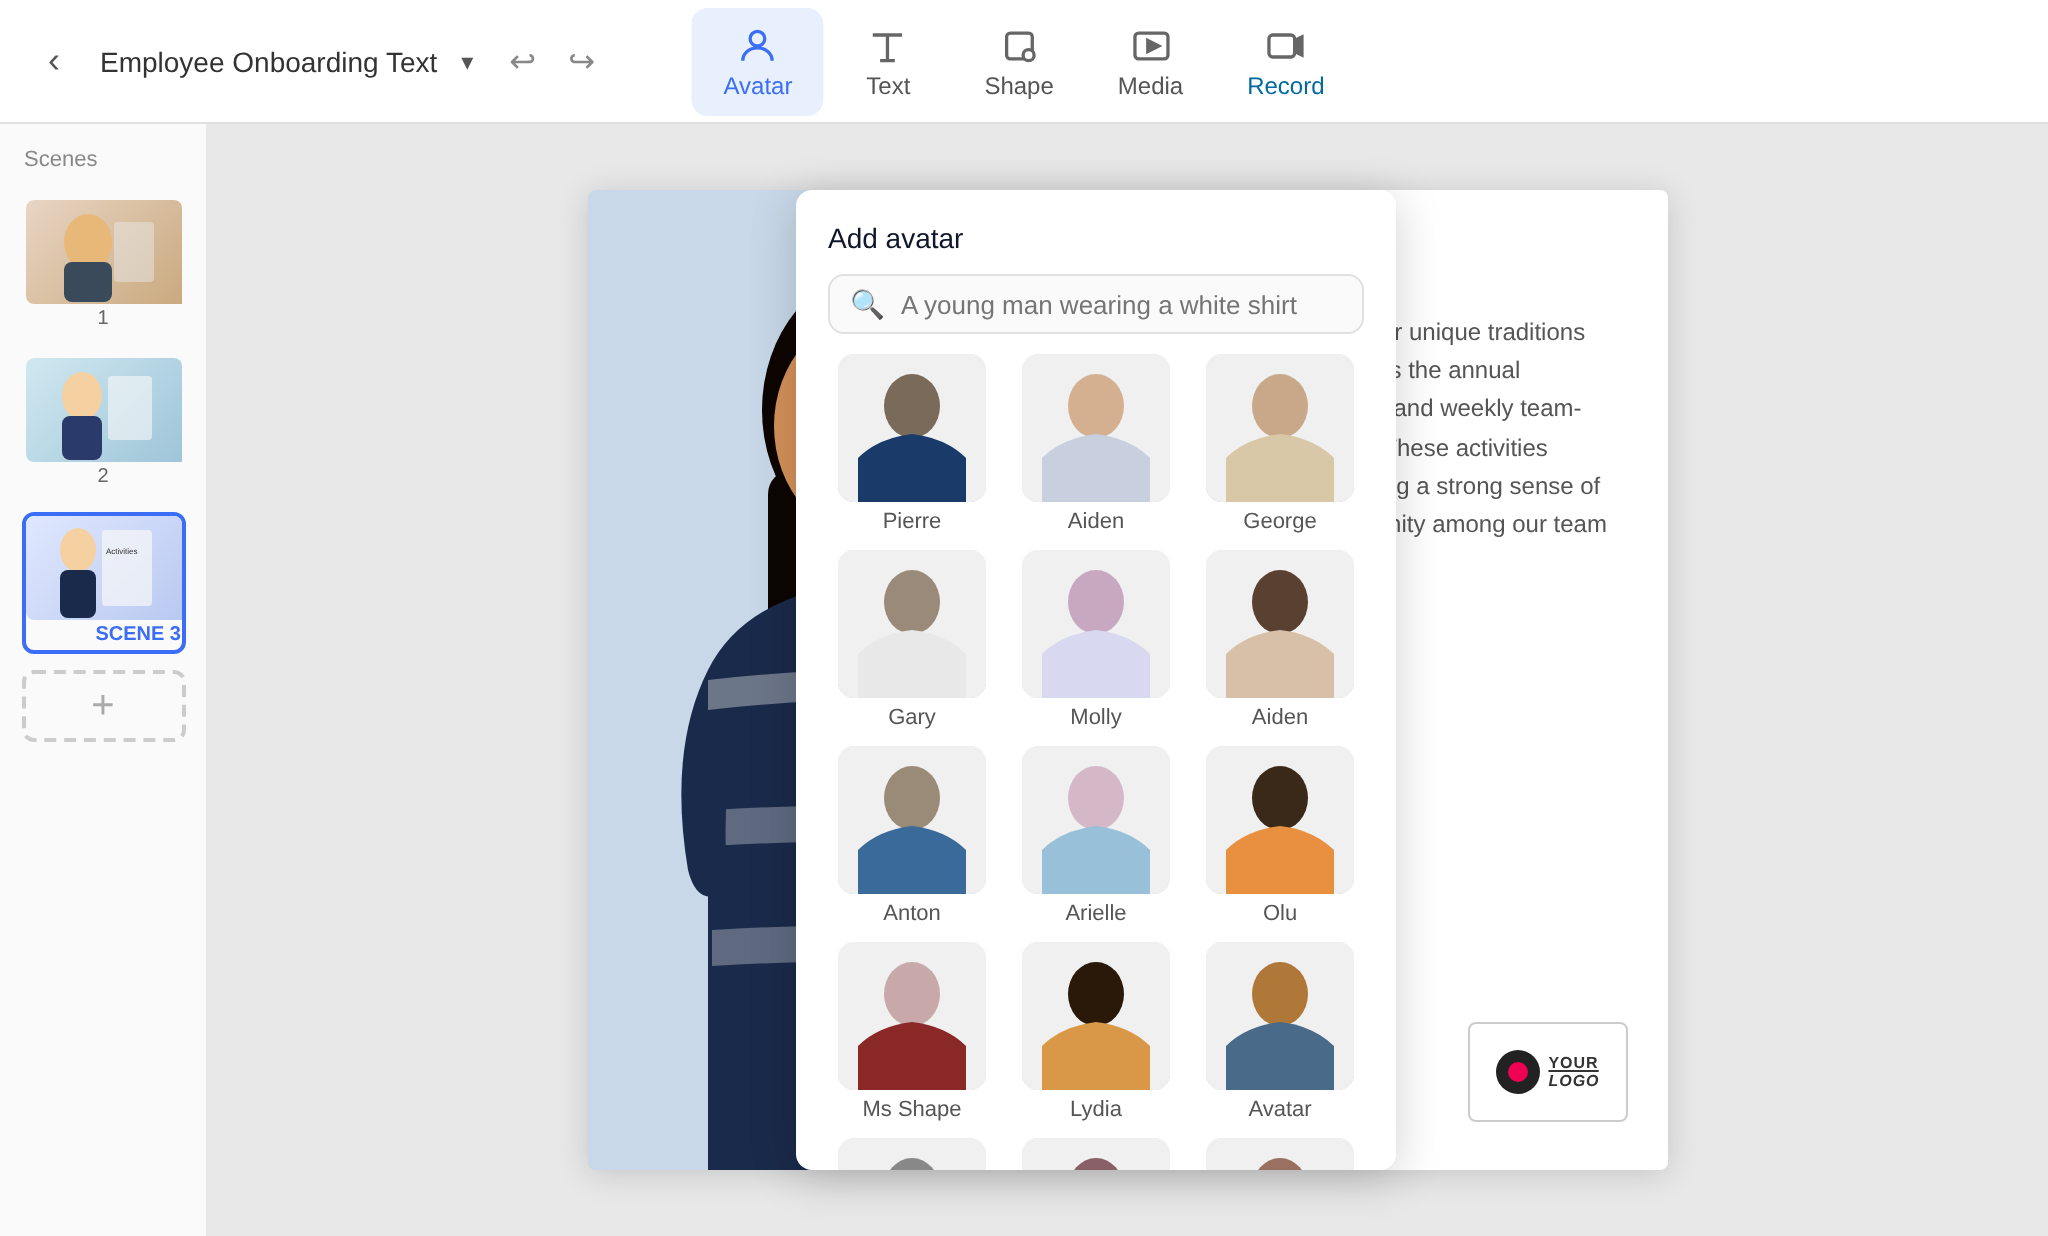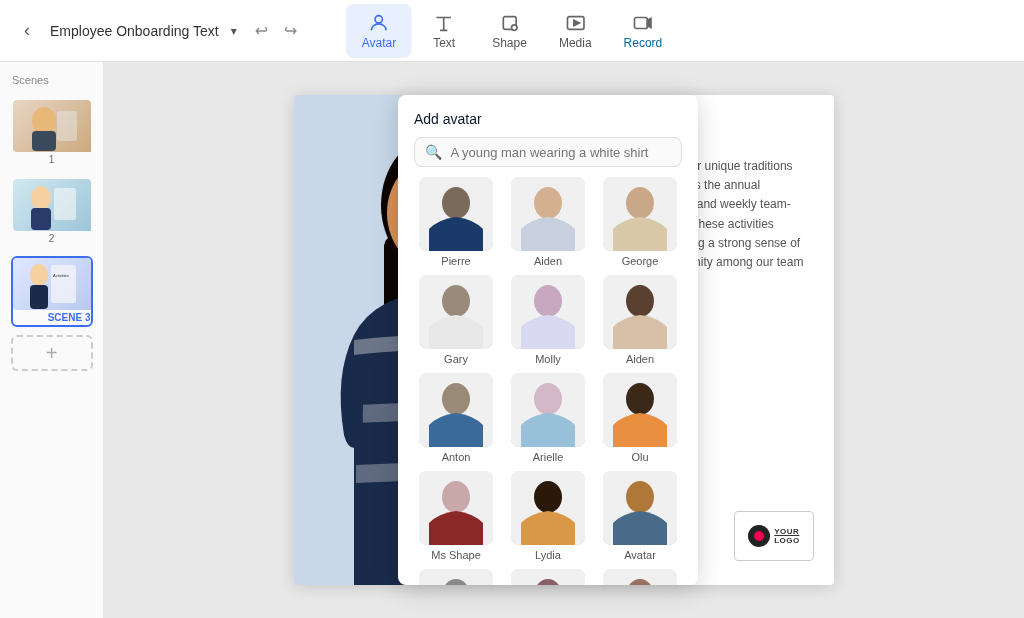--- a/index.html
+++ b/index.html
@@ -88,21 +88,21 @@
       display: flex; align-items: center; justify-content: center; gap: 4px;
       align-self: flex-end; background: #fff;
     }
     .logo-circle {
       width: 22px; height: 22px; border-radius: 50%; background: #222;
       display: flex; align-items: center; justify-content: center;
     }
     .logo-circle-inner { width: 10px; height: 10px; border-radius: 50%; background: #e05; }
     .logo-text-wrap { display: flex; flex-direction: column; }
     .logo-text1 { font-size: 8px; font-weight: 700; color: #333; letter-spacing: 0.5px; text-decoration: underline; }
-    .logo-text2 { font-size: 8px; font-weight: 700; color: #333; letter-spacing: 0.5px; }
+    .logo-text2 { font-size: 8px; font-weight: 700; color: #333; letter-spacing: 0.5px; font-style: italic; }
 
     
     .avatar-panel {
       position: absolute; left: 104px; top: 0; width: 300px; height: 490px;
       background: #fff; border-radius: 8px; box-shadow: 0 4px 24px rgba(0,0,0,0.18);
       z-index: 20; padding: 16px; display: flex; flex-direction: column; gap: 10px;
       overflow-y: auto;
     }
     .panel-title { font-size: 14px; font-weight: 400; color: #0f172a; }
     .search-box {

